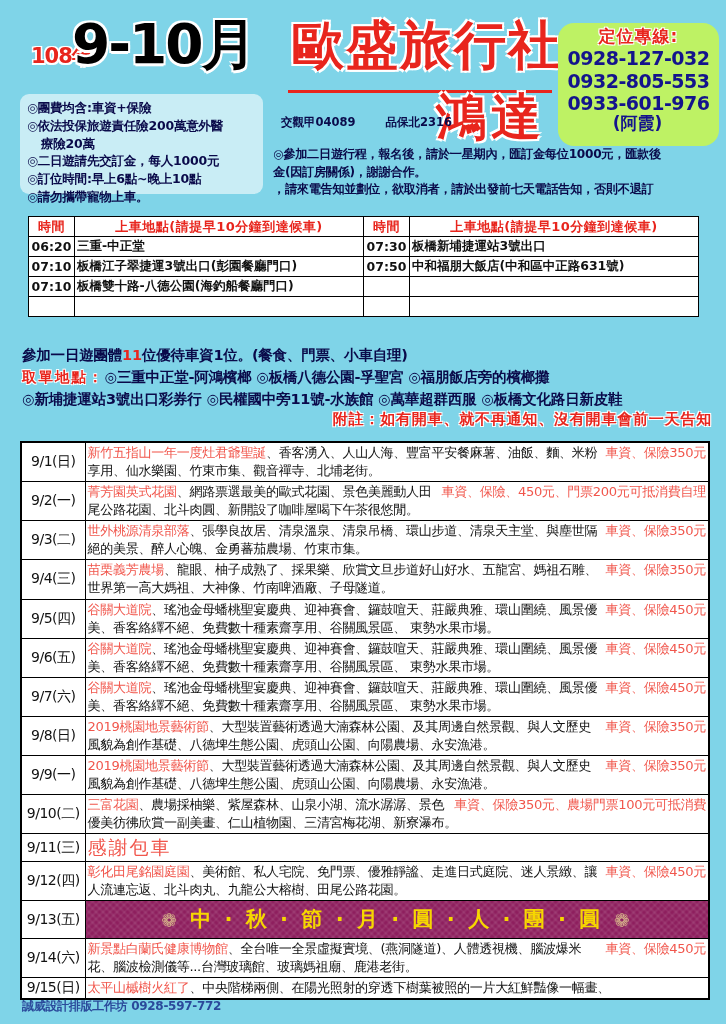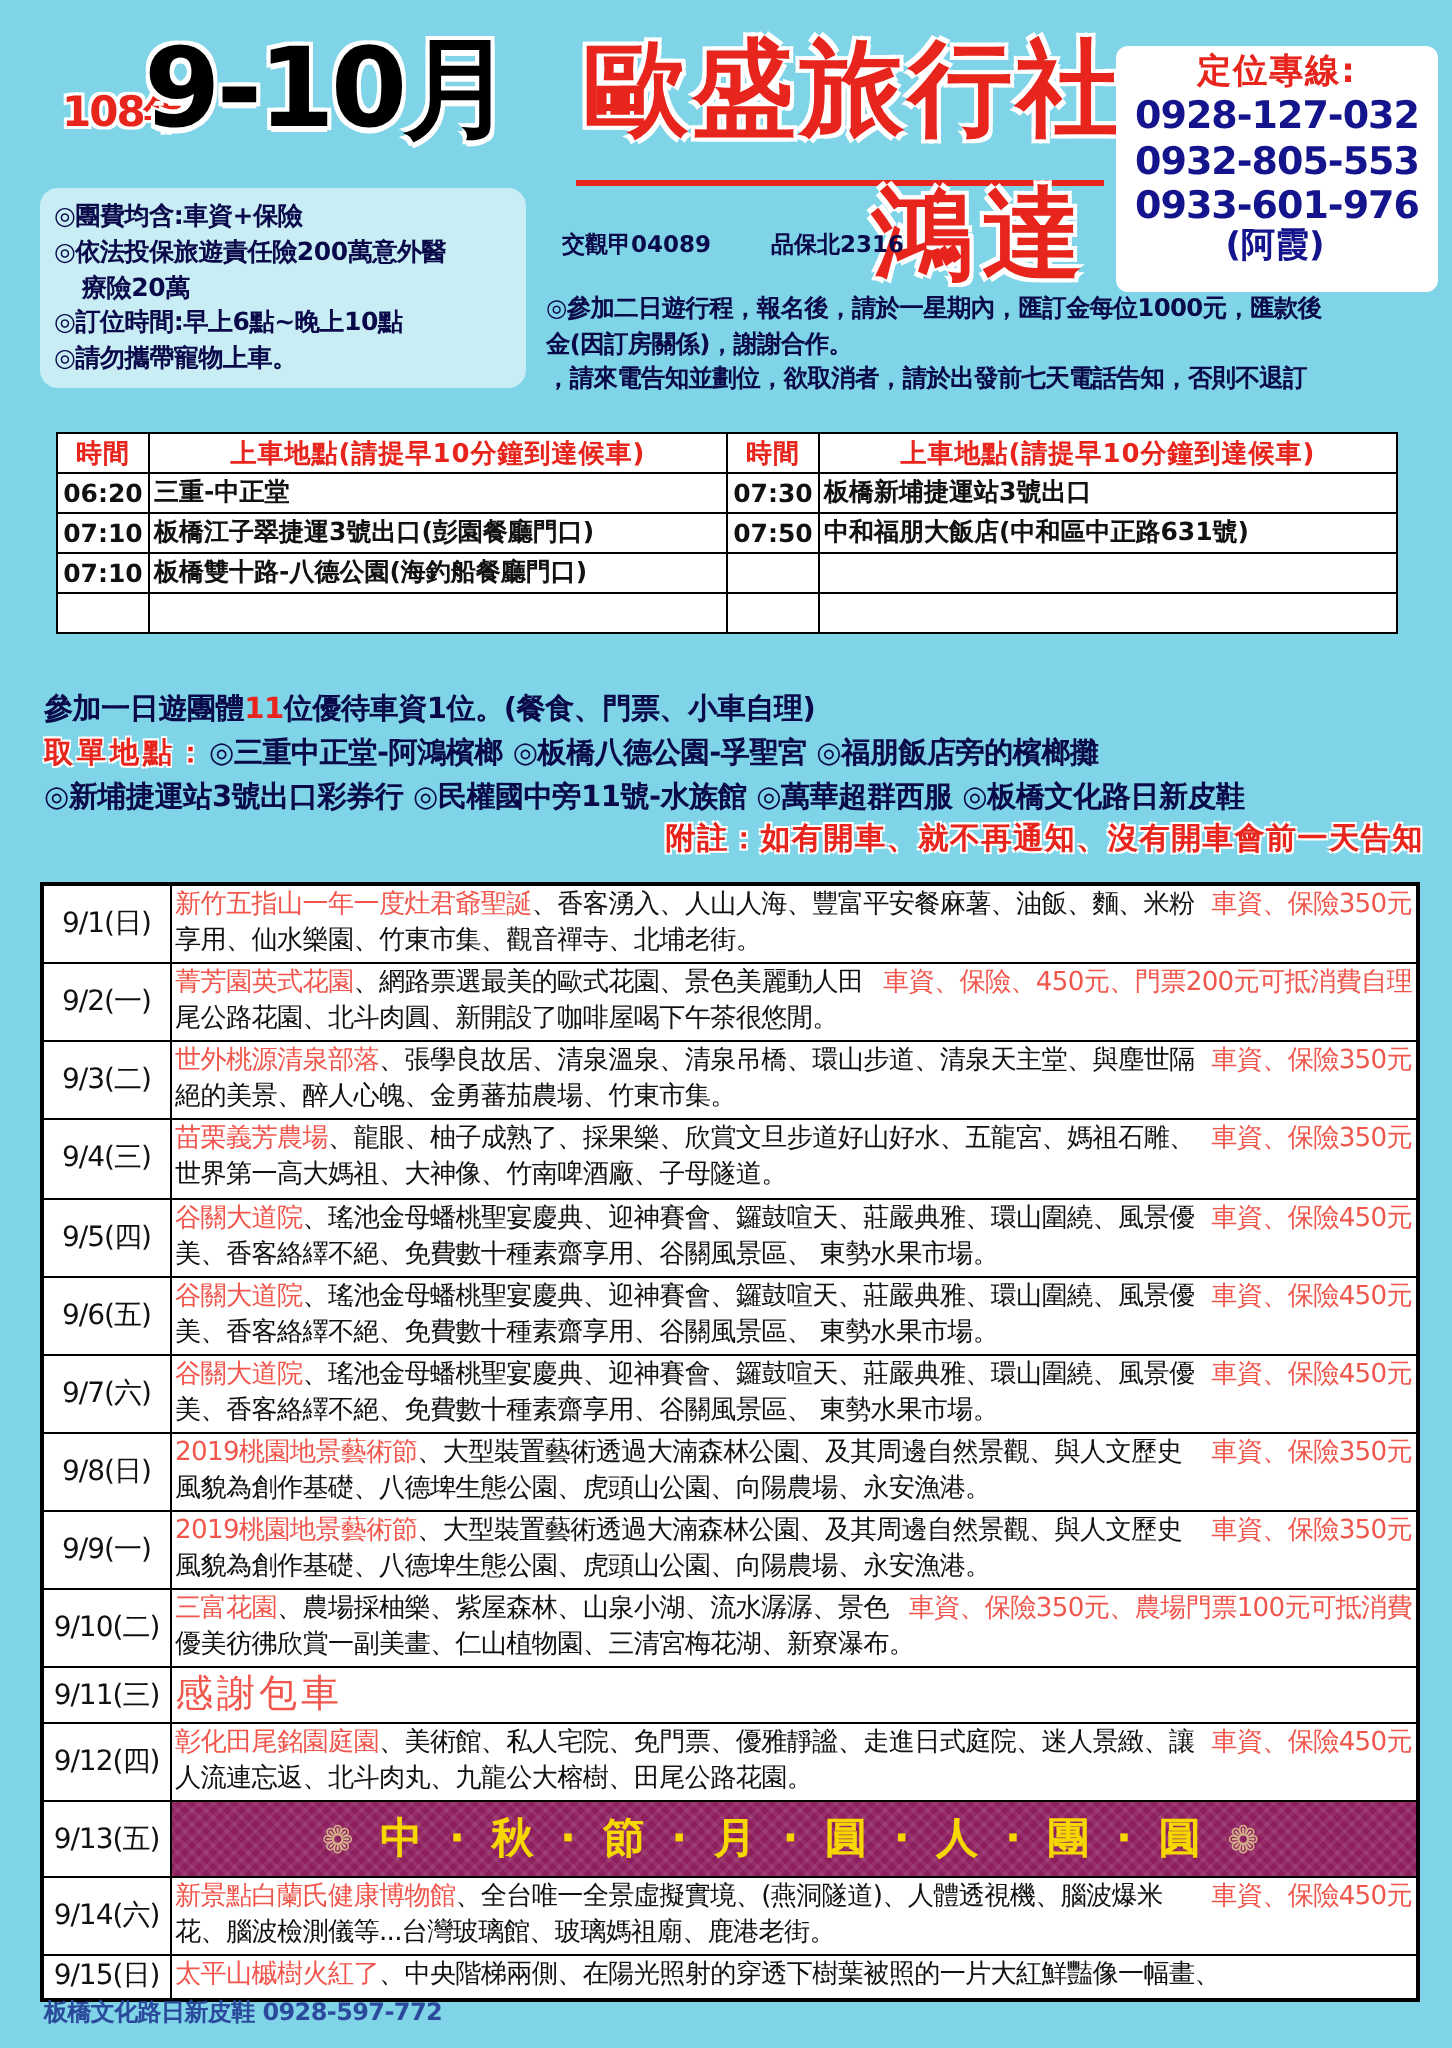--- a/index.html
+++ b/index.html
@@ -47,21 +47,21 @@
   .hdr-licence {
     position:absolute; left:281px; top:115px;
     font-size:11.5px; font-weight:bold; color:#0a0a4a;
     letter-spacing:0px;
   }
   .hdr-licence span.gap { display:inline-block; width:22px; }
 
   
   .phone-box {
     position:absolute; right:7px; top:23px; width:161px; height:123px;
-    background:#ffffff; border-radius:6px;
+    background:#bef264; border-radius:16px;
     padding:3px 6px 0 6px;
   }
   .phone-title {
     font-size:17px; font-weight:bold; color:#e8251d; text-align:center;
     letter-spacing:1px; line-height:1.25;
     text-shadow: -1px -1px 0 #fff, 1px -1px 0 #fff, -1px 1px 0 #fff, 1px 1px 0 #fff;
   }
   .phone-num {
     font-size:19px; font-weight:bold; color:#14148c; text-align:center;
     letter-spacing:-0.5px; line-height:1.18;
@@ -189,20 +189,21 @@
       <div class="phone-num">0928-127-032</div>
       <div class="phone-num">0932-805-553</div>
       <div class="phone-num">0933-601-976</div>
       <div class="phone-who">(阿霞)</div>
     </div>
 
     <div class="notes-left">
       <div>◎團費均含:車資+保險</div>
       <div>◎依法投保旅遊責任險200萬意外醫</div>
       <div class="indent">療險20萬</div>
+      <div>◎二日遊請先交訂金，每人1000元</div>
       <div>◎訂位時間:早上6點~晚上10點</div>
       <div>◎請勿攜帶寵物上車。</div>
     </div>
 
     <div class="notes-right">
       <div>◎參加二日遊行程，報名後，請於一星期內，匯訂金每位1000元，匯款後</div>
       <div>金(因訂房關係)，謝謝合作。</div>
       <div>，請來電告知並劃位，欲取消者，請於出發前七天電話告知，否則不退訂</div>
     </div>
   </div>
@@ -348,17 +349,17 @@
             <td class="dt">9/15(日)</td>
             <td class="desc">
               <div class="desc-text"><span class="hl">太平山槭樹火紅了</span><span>、中央階梯兩側、在陽光照射的穿透下樹葉被照的一片大紅鮮豔像一幅畫、</span></div>
             </td>
           </tr>
         </tbody>
     </table>
   </div>
 
   <div class="footer">
-    <span>板橋文化路日新皮鞋</span>
+    <span>誠威設計排版工作坊</span>
     <span class="ph">0928-597-772</span>
   </div>
 
 </div>
 
 </body></html>

